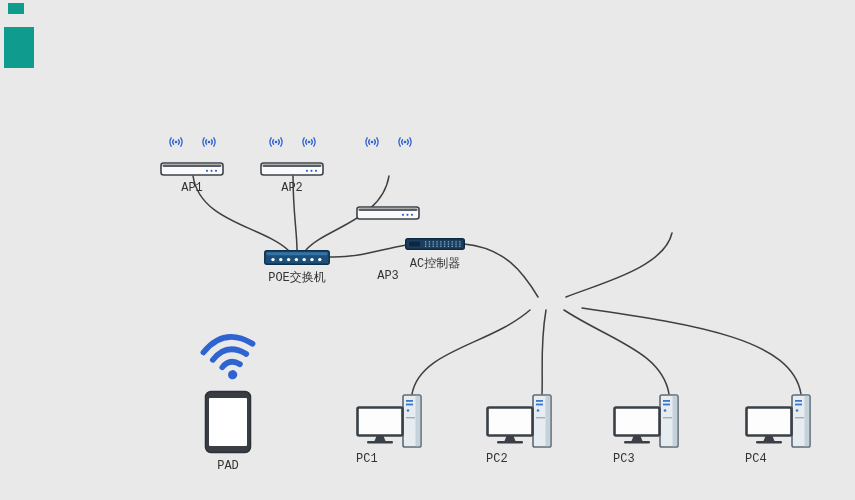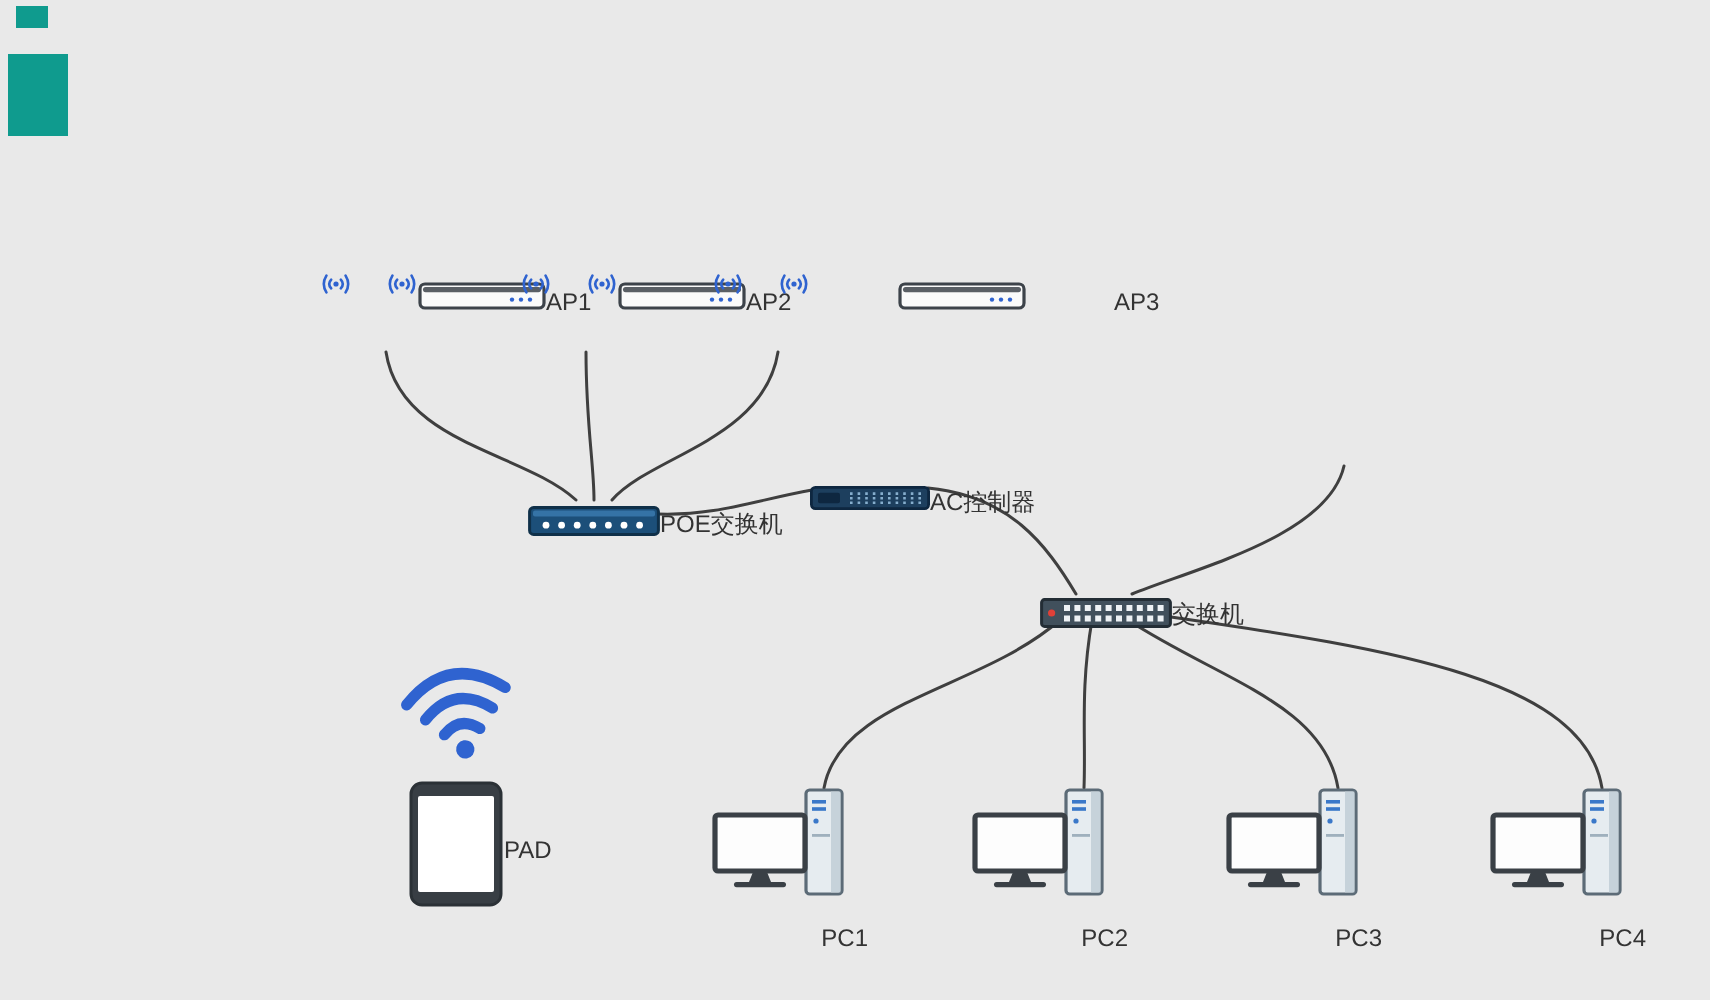--- a/index.html
+++ b/index.html
@@ -4,31 +4,31 @@
 <style>
   * { margin:0; padding:0; box-sizing:border-box; }
   html,body { background:#d9d9d9; }
   body { font-family:"Liberation Sans","DejaVu Sans",sans-serif; }
   #canvas {
     position:relative; width:855px; height:500px;
     background:#e9e9e9; overflow:hidden;
   }
   #connections { position:absolute; left:0; top:0; z-index:0; }
   #connections path { fill:none; stroke:#3f3f3f; stroke-width:1.5; stroke-linecap:round; }
-  .node { position:absolute; z-index:1; display:flex; align-items:center; }
+  .node { position:absolute; z-index:1; display:flex; flex-direction:column; align-items:center;font-family:Liberation Mono, monospace; }
   .node .label { font-size:12px; color:#333; margin-top:5px; white-space:nowrap; }
   svg.dev { overflow:visible; display:block; }
   .antenna-row { display:flex; gap:17px; justify-content:center; margin-bottom:12px; }
   .decor { position:absolute; z-index:1; background:#0f9b8e; }
   .decor-small { left:8px; top:3px; width:16px; height:11px; }
   .decor-large { left:4px; top:27px; width:30px; height:41px; }
   .pc-node { width:68px; height:54px; display:block; }
   .pc-node .monitor { position:absolute; left:0; top:12px; }
   .pc-node .tower   { position:absolute; left:46px; top:0; }
-  .pc-node .label   { position:absolute; top:58px; left:0; width:68px; text-align:right; margin:10px; }
+  .pc-node .label   { position:absolute; top:58px; left:0; width:68px; text-align:left; margin:0; }
   .wifi-icon { position:absolute; left:193px; top:326px; z-index:1; transform:rotate(-10deg); }
 </style>
 </head>
 <body>
 
 <div id="canvas">
 
   <svg width="0" height="0" style="position:absolute" aria-hidden="true">
     <defs>
       <linearGradient id="towerGrad" x1="0" y1="0" x2="0" y2="1">
@@ -181,26 +181,20 @@
   </div>
 
   <div class="node" style="left:405px; top:238px; width:60px;">
     <svg class="dev" width="60" height="12">
         <use href="#sym-ac"></use>
       </svg>
     <div class="label">AC控制器</div>
   </div>
 
 
-  <div class="node" style="left:520px; top:296px; width:66px;">
-    <svg class="dev" width="66" height="15">
-        <use href="#sym-switch"></use>
-      </svg>
-    <div class="label" style="margin-top:3px;">交换机</div>
-  </div>
 
   <svg class="dev wifi-icon" width="72" height="56">
       <use href="#sym-wifi"></use>
     </svg>
 
   <div class="node" style="left:204px; top:390px; width:48px;">
     <svg class="dev" width="48" height="64">
         <use href="#sym-pad"></use>
       </svg>
     <div class="label">PAD</div>

